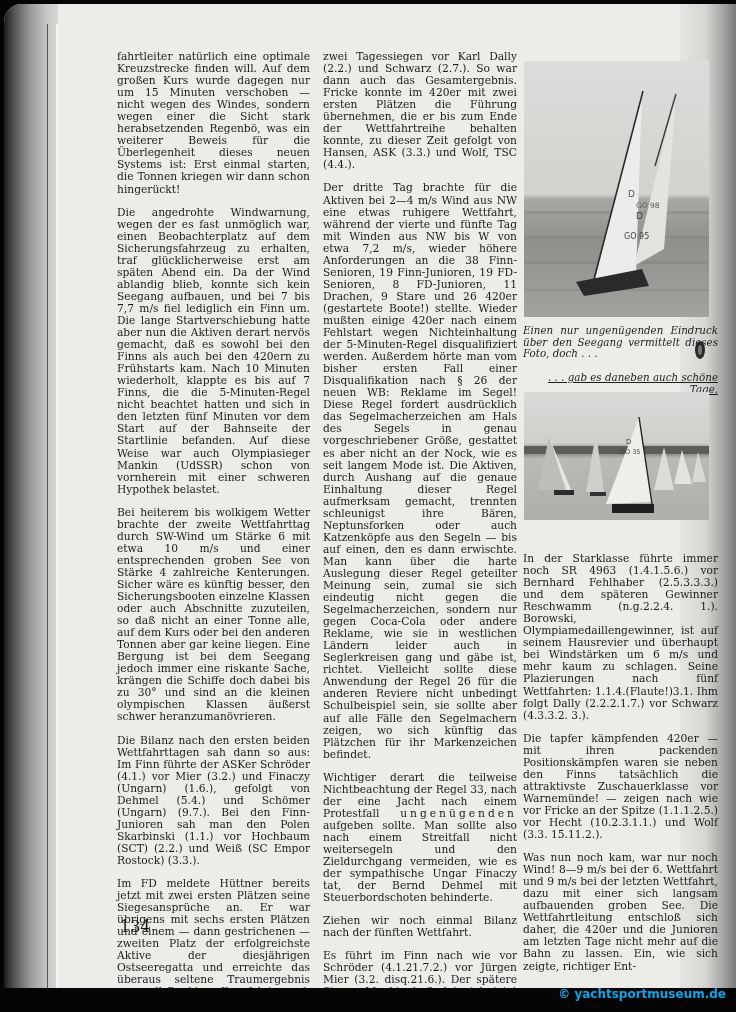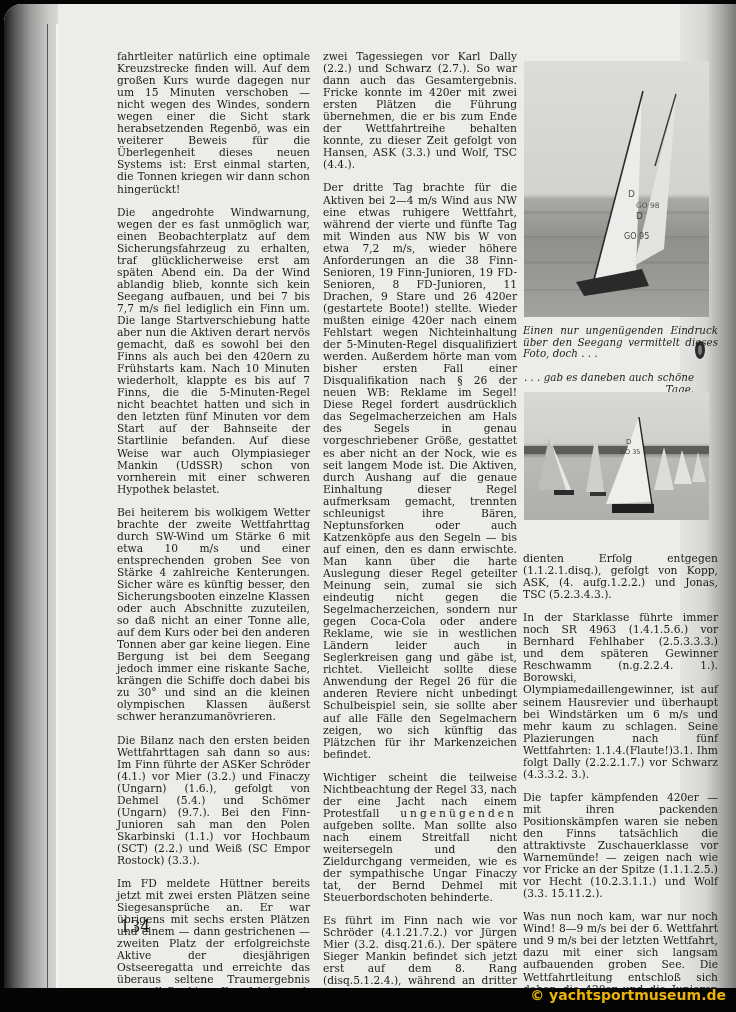--- a/index.html
+++ b/index.html
@@ -43,25 +43,25 @@
   }
   .photo-1 { left:520px; top:57px; width:185px; height:256px;
     background:linear-gradient(180deg,#dcdcda 0%,#d2d2cf 52%,#a8a8a5 54%,#8f8f8c 70%,#a2a29f 100%); }
   .photo-2 { left:520px; top:388px; width:185px; height:128px;
     background:linear-gradient(180deg,#d9d9d7 0%,#cfcfcc 40%,#6f6f6d 46%,#b9b9b6 52%,#aeaeab 100%); }
   .caption {
     position:absolute; font-style:italic; font-size:10.3px; line-height:11.6px; color:#1d1d1d;
     text-align:justify;
   }
   .caption-1 { left:519px; top:321px; width:195px; }
-  .caption-2 { left:495px; top:368px; width:195px; text-align:right; }
+  .caption-2 { left:519px; top:368px; width:195px; text-align:right;text-decoration:underline; }
   .page-number { position:absolute; left:116px; top:913px; font-size:16px; color:#1b1b1b; }
   .watermark {
-    position:absolute; right:10px; top:987px; color:#eab308;
-    font-family:"DejaVu Sans", sans-serif; font-weight:bold; font-size:14px;
+    position:absolute; right:10px; top:987px; color:#0ea5e9;
+    font-family:"DejaVu Sans", sans-serif; font-weight:bold; font-size:12px;
   }
   .spaced { letter-spacing:3px; }
   svg { display:block; }
 </style>
 </head>
 <body>
 
 <div class="scan">
   <div class="spine-left">
     <div class="spine-line a"></div>
@@ -80,21 +80,22 @@
     <p>Die angedrohte Windwarnung, wegen der es fast unmöglich war, einen Beobachterplatz auf dem Sicherungsfahrzeug zu erhalten, traf glücklicherweise erst am späten Abend ein. Da der Wind ablandig blieb, konnte sich kein Seegang aufbauen, und bei 7 bis 7,7 m/s fiel lediglich ein Finn um. Die lange Startverschiebung hatte aber nun die Aktiven derart nervös gemacht, daß es sowohl bei den Finns als auch bei den 420ern zu Frühstarts kam. Nach 10 Minuten wiederholt, klappte es bis auf 7 Finns, die die 5-Minuten-Regel nicht beachtet hatten und sich in den letzten fünf Minuten vor dem Start auf der Bahnseite der Startlinie befanden. Auf diese Weise war auch Olympiasieger Mankin (UdSSR) schon von vornherein mit einer schweren Hypothek belastet.</p>
     <p>Bei heiterem bis wolkigem Wetter brachte der zweite Wettfahrttag durch SW-Wind um Stärke 6 mit etwa 10 m/s und einer entsprechenden groben See von Stärke 4 zahlreiche Kenterungen. Sicher wäre es künftig besser, den Sicherungsbooten einzelne Klassen oder auch Abschnitte zuzuteilen, so daß nicht an einer Tonne alle, auf dem Kurs oder bei den anderen Tonnen aber gar keine liegen. Eine Bergung ist bei dem Seegang jedoch immer eine riskante Sache, krängen die Schiffe doch dabei bis zu 30° und sind an die kleinen olympischen Klassen äußerst schwer heranzumanövrieren.</p>
     <p>Die Bilanz nach den ersten beiden Wettfahrttagen sah dann so aus: Im Finn führte der ASKer Schröder (4.1.) vor Mier (3.2.) und Finaczy (Ungarn) (1.6.), gefolgt von Dehmel (5.4.) und Schömer (Ungarn) (9.7.). Bei den Finn-Junioren sah man den Polen Skarbinski (1.1.) vor Hochbaum (SCT) (2.2.) und Weiß (SC Empor Rostock) (3.3.).</p>
     <p>Im FD meldete Hüttner bereits jetzt mit zwei ersten Plätzen seine Siegesansprüche an. Er war übrigens mit sechs ersten Plätzen und einem — dann gestrichenen — zweiten Platz der erfolgreichste Aktive der diesjährigen Ostseeregatta und erreichte das überaus seltene Traumergebnis von null Punkten. Ihm folgte nach der zweiten Wettfahrt Fröse, ebenfalls ASK (2.3.) vor Rutz vom TSC Berlin (12.2.).</p>
 
   </div>
 
   <div class="col col-2">
     <p>zwei Tagessiegen vor Karl Dally (2.2.) und Schwarz (2.7.). So war dann auch das Gesamtergebnis. Fricke konnte im 420er mit zwei ersten Plätzen die Führung übernehmen, die er bis zum Ende der Wettfahrtreihe behalten konnte, zu dieser Zeit gefolgt von Hansen, ASK (3.3.) und Wolf, TSC (4.4.).</p>
     <p>Der dritte Tag brachte für die Aktiven bei 2—4 m/s Wind aus NW eine etwas ruhigere Wettfahrt, während der vierte und fünfte Tag mit Winden aus NW bis W von etwa 7,2 m/s, wieder höhere Anforderungen an die 38 Finn-Senioren, 19 Finn-Junioren, 19 FD-Senioren, 8 FD-Junioren, 11 Drachen, 9 Stare und 26 420er (gestartete Boote!) stellte. Wieder mußten einige 420er nach einem Fehlstart wegen Nichteinhaltung der 5-Minuten-Regel disqualifiziert werden. Außerdem hörte man vom bisher ersten Fall einer Disqualifikation nach § 26 der neuen WB: Reklame im Segel! Diese Regel fordert ausdrücklich das Segelmacherzeichen am Hals des Segels in genau vorgeschriebener Größe, gestattet es aber nicht an der Nock, wie es seit langem Mode ist. Die Aktiven, durch Aushang auf die genaue Einhaltung dieser Regel aufmerksam gemacht, trennten schleunigst ihre Bären, Neptunsforken oder auch Katzenköpfe aus den Segeln — bis auf einen, den es dann erwischte. Man kann über die harte Auslegung dieser Regel geteilter Meinung sein, zumal sie sich eindeutig nicht gegen die Segelmacherzeichen, sondern nur gegen Coca-Cola oder andere Reklame, wie sie in westlichen Ländern leider auch in Seglerkreisen gang und gäbe ist, richtet. Vielleicht sollte diese Anwendung der Regel 26 für die anderen Reviere nicht unbedingt Schulbeispiel sein, sie sollte aber auf alle Fälle den Segelmachern zeigen, wo sich künftig das Plätzchen für ihr Markenzeichen befindet.</p>
-    <p><span>Wichtiger scheint die teilweise Nichtbeachtung der Regel 33, nach der eine Jacht nach einem Protestfall </span><span class="spaced">ungenügenden</span><span> aufgeben sollte. Man sollte also nach einem Streitfall nicht weitersegeln und den Zieldurchgang vermeiden, wie es der sympathische Ungar Finaczy tat, der Bernd Dehmel mit Steuerbordschoten behinderte.</span></p>
+    <p><span>Wichtiger derart die teilweise Nichtbeachtung der Regel 33, nach der eine Jacht nach einem Protestfall </span><span class="spaced">ungenügenden</span><span> aufgeben sollte. Man sollte also nach einem Streitfall nicht weitersegeln und den Zieldurchgang vermeiden, wie es der sympathische Ungar Finaczy tat, der Bernd Dehmel mit Steuerbordschoten behinderte.</span></p>
+    <p>Ziehen wir noch einmal Bilanz nach der fünften Wettfahrt.</p>
     <p>Es führt im Finn nach wie vor Schröder (4.1.21.7.2.) vor Jürgen Mier (3.2. disq.21.6.). Der spätere Sieger Mankin befindet sich jetzt erst auf dem 8. Rang (disq.5.1.2.4.), während an dritter Stelle der Ungar Finaczy (1.6. 4.1.aufg.) und an vierter Stelle der Ungar Tuss (12.10.3.6.8.) liegt. Bei den Finn-Junioren führt jetzt Hochbaum (2.2.1.1.6.) vor Weiss (3.3.7.2.3.) und dem Polen Skarbinski (1.1.2.disq.2.). Hüttner war zu dieser Zeit bei den FDs bereits nicht mehr zu schlagen (1.1.2.1.1.). Ihm folgte jetzt Rutz (12. 2.1.2.7.) und Fröse (2.3.10.3.9.). Fast so sicher wie der ‚große' Hüttner steuerte der ‚kleine' Steingroß seinem ver-</p>
   </div>
 
   <div class="photo photo-1">
     <svg width="185" height="256" viewBox="0 0 185 256">
       <g fill="#7d7d7a" opacity="0.35">
         <rect x="0" y="150" width="185" height="3"></rect>
         <rect x="0" y="175" width="185" height="2"></rect>
         <rect x="0" y="200" width="185" height="3"></rect>
         <rect x="0" y="228" width="185" height="2"></rect>
@@ -126,21 +127,20 @@
       <rect x="88" y="112" width="42" height="9" fill="#1f1f1f"></rect>
       <polygon points="140,55 130,98 150,98" fill="#dcdcd9"></polygon>
       <polygon points="158,58 150,92 168,92" fill="#e2e2df"></polygon>
       <polygon points="174,60 168,90 182,90" fill="#d8d8d5"></polygon>
       <text x="102" y="52" font-size="7" fill="#444" font-family="DejaVu Sans, sans-serif">D</text>
       <text x="96" y="62" font-size="6.5" fill="#444" font-family="DejaVu Sans, sans-serif">GO 35</text>
     </svg>
   </div>
 
   <div class="col col-3">
-    <p>dienten Erfolg entgegen (1.1.2.1.disq.), gefolgt von Kopp, ASK, (4. aufg.1.2.2.) und Jonas, TSC (5.2.3.4.3.).</p>
     <p>In der Starklasse führte immer noch SR 4963 (1.4.1.5.6.) vor Bernhard Fehlhaber (2.5.3.3.3.) und dem späteren Gewinner Reschwamm (n.g.2.2.4. 1.). Borowski, Olympiamedaillengewinner, ist auf seinem Hausrevier und überhaupt bei Windstärken um 6 m/s und mehr kaum zu schlagen. Seine Plazierungen nach fünf Wettfahrten: 1.1.4.(Flaute!)3.1. Ihm folgt Dally (2.2.2.1.7.) vor Schwarz (4.3.3.2. 3.).</p>
     <p>Die tapfer kämpfenden 420er — mit ihren packenden Positionskämpfen waren sie neben den Finns tatsächlich die attraktivste Zuschauerklasse vor Warnemünde! — zeigen nach wie vor Fricke an der Spitze (1.1.1.2.5.) vor Hecht (10.2.3.1.1.) und Wolf (3.3. 15.11.2.).</p>
     <p>Was nun noch kam, war nur noch Wind! 8—9 m/s bei der 6. Wettfahrt und 9 m/s bei der letzten Wettfahrt, dazu mit einer sich langsam aufbauenden groben See. Die Wettfahrtleitung entschloß sich daher, die 420er und die Junioren am letzten Tage nicht mehr auf die Bahn zu lassen. Ein, wie sich zeigte, richtiger Ent-</p>
   </div>
 
   <div class="page-number">134</div>
 </div>
 
 <div class="watermark">© yachtsportmuseum.de</div>
 

